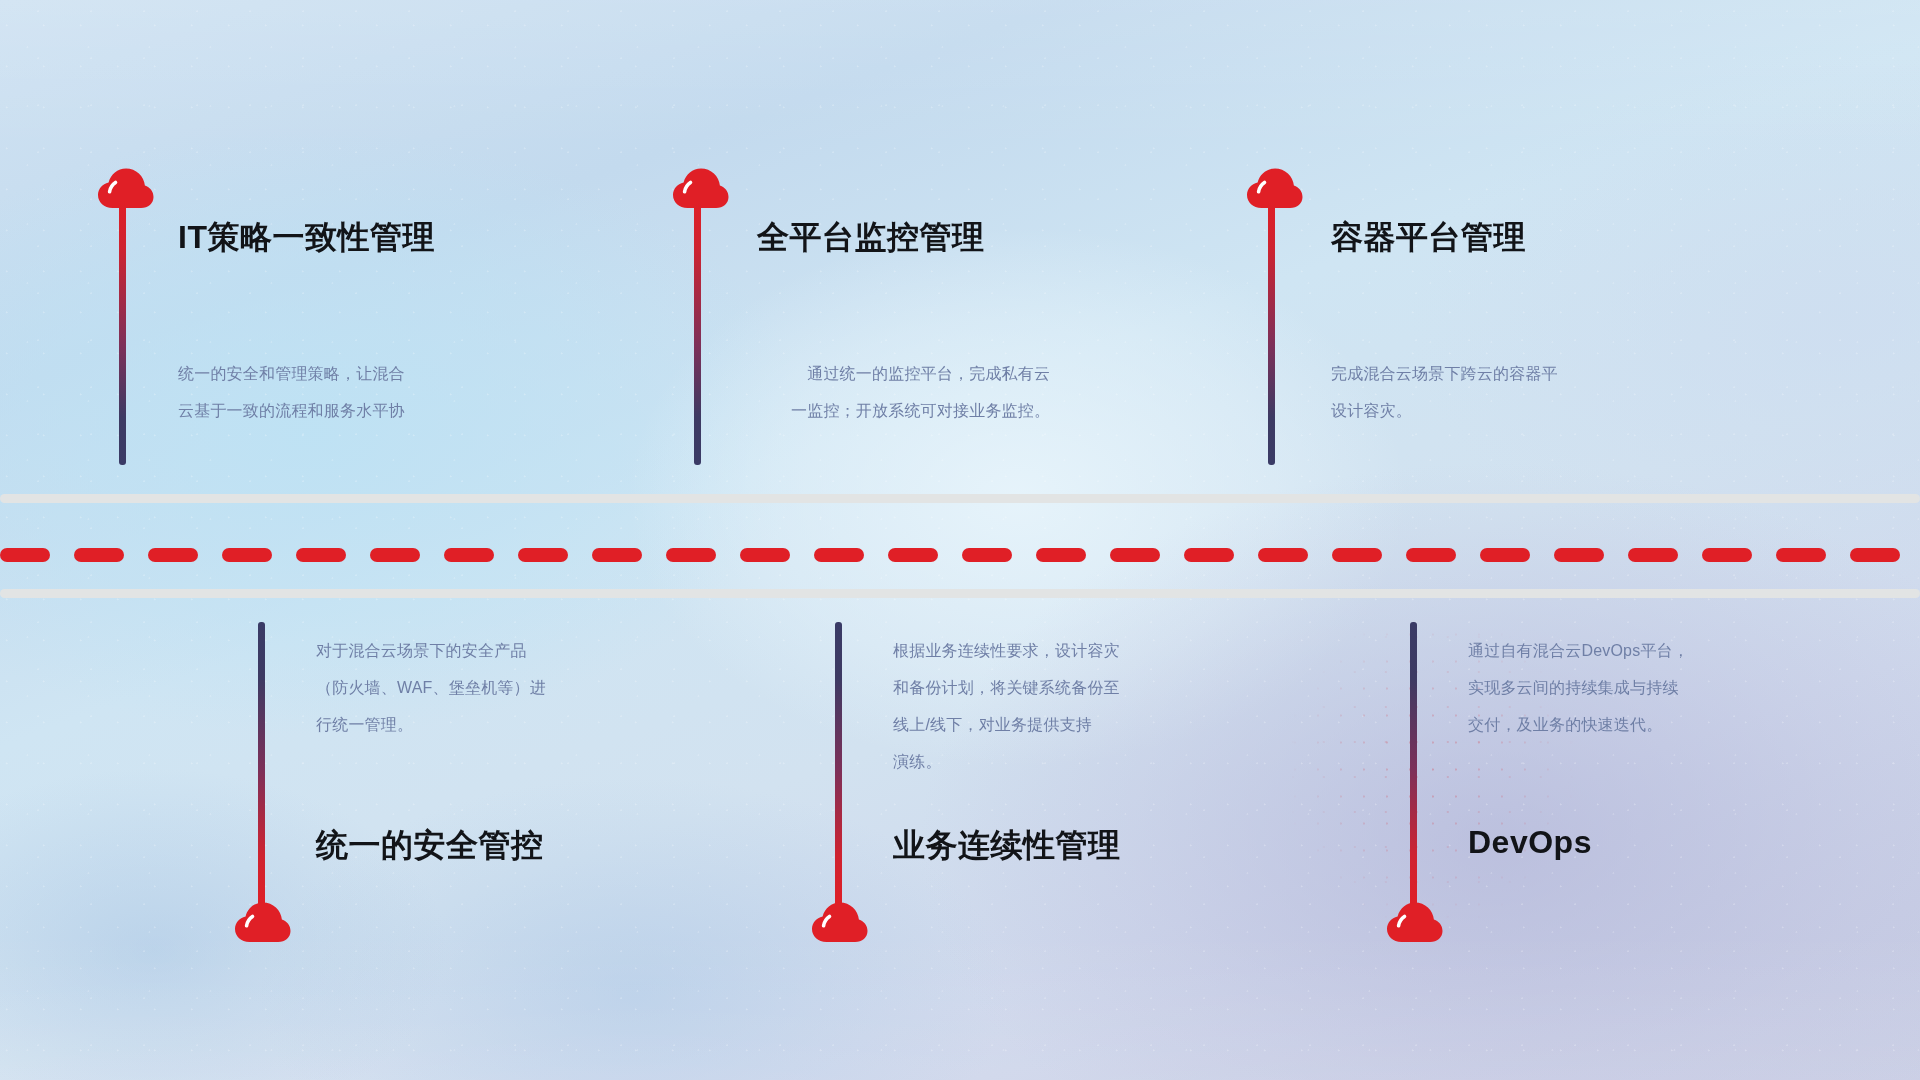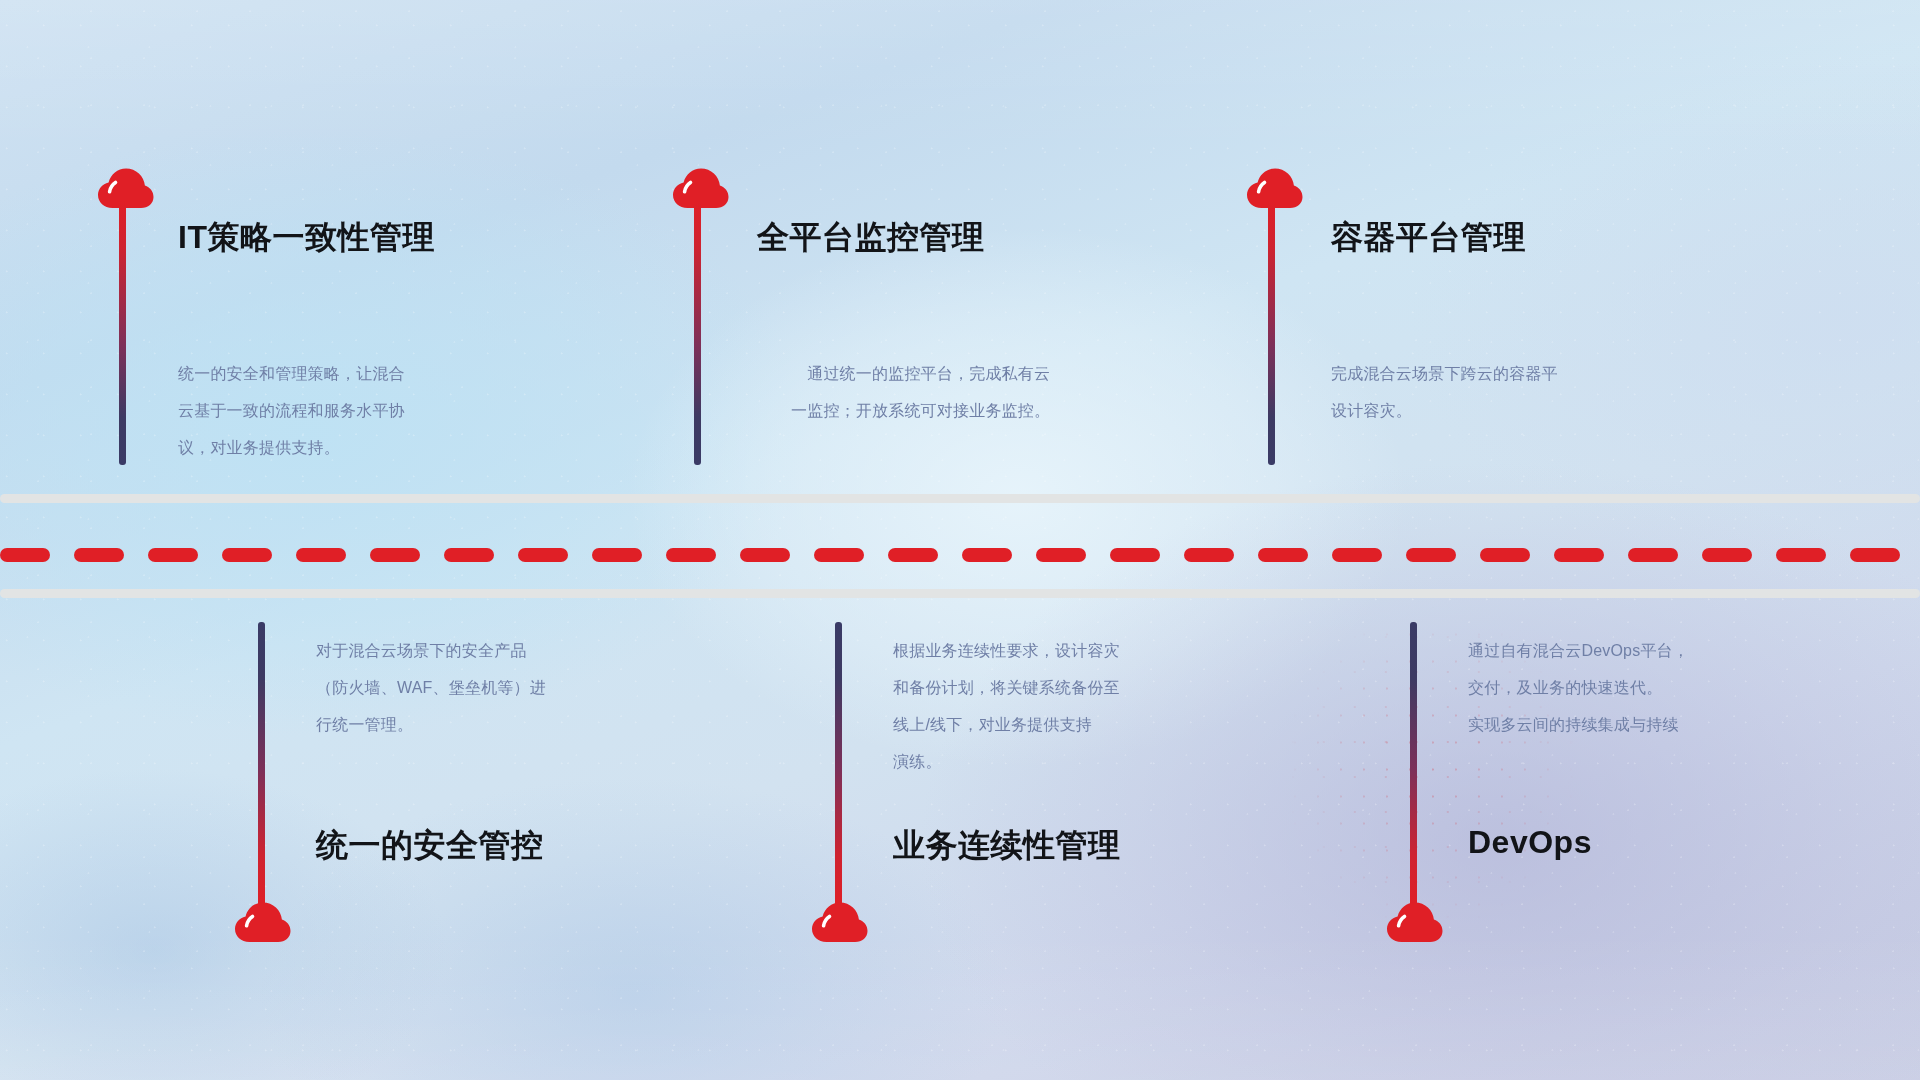--- a/index.html
+++ b/index.html
@@ -209,21 +209,20 @@
       <svg viewBox="0 0 62 48" width="62" height="48">
         <path d="M18.5 46C10 46 4 40.4 4 33.1c0-6.3 4.3-11.3 10.6-12.6C16.6 12.2 23.6 6.4 32 6.4c10 0 18.2 7.6 18.9 17.2C56 25.3 59.5 29.7 59.5 35c0 6.4-5.3 11-12.4 11z" fill="#e01f26"></path>
         <path d="M21.5 20.5c-3.3 2.2-5.3 5.3-5.9 9.2" stroke="#ffffff" stroke-width="3.6" stroke-linecap="round" fill="none"></path>
       </svg>
     </div>
     <div class="stem stem-down" style="left:119px; top:200px; height:265px;"></div>
     <div class="heading" style="left:178px; top:216px;">IT策略一致性管理</div>
     <div class="body-text" style="left:178px; top:355px;">
         <p>统一的安全和管理策略，让混合</p>
         <p>云基于一致的流程和服务水平协</p>
-        <p>议，对业务提供支持。</p>
       </div>
   </div>
 
   <div class="card">
     <div class="cloud-pin" style="left:669px; top:162px;">
       <svg viewBox="0 0 62 48" width="62" height="48">
         <path d="M18.5 46C10 46 4 40.4 4 33.1c0-6.3 4.3-11.3 10.6-12.6C16.6 12.2 23.6 6.4 32 6.4c10 0 18.2 7.6 18.9 17.2C56 25.3 59.5 29.7 59.5 35c0 6.4-5.3 11-12.4 11z" fill="#e01f26"></path>
         <path d="M21.5 20.5c-3.3 2.2-5.3 5.3-5.9 9.2" stroke="#ffffff" stroke-width="3.6" stroke-linecap="round" fill="none"></path>
       </svg>
     </div>
@@ -286,19 +285,19 @@
   <div class="card">
     <div class="stem stem-up" style="left:1410px; top:622px; height:285px;"></div>
     <div class="cloud-pin" style="left:1383px; top:896px;">
       <svg viewBox="0 0 62 48" width="62" height="48">
         <path d="M18.5 46C10 46 4 40.4 4 33.1c0-6.3 4.3-11.3 10.6-12.6C16.6 12.2 23.6 6.4 32 6.4c10 0 18.2 7.6 18.9 17.2C56 25.3 59.5 29.7 59.5 35c0 6.4-5.3 11-12.4 11z" fill="#e01f26"></path>
         <path d="M21.5 20.5c-3.3 2.2-5.3 5.3-5.9 9.2" stroke="#ffffff" stroke-width="3.6" stroke-linecap="round" fill="none"></path>
       </svg>
     </div>
     <div class="body-text" style="left:1468px; top:632px;">
         <p>通过自有混合云DevOps平台，</p>
+        <p>实现多云间的持续集成与持续</p>
         <p>交付，及业务的快速迭代。</p>
-        <p>实现多云间的持续集成与持续</p>
       </div>
     <div class="heading" style="left:1468px; top:824px;text-align:right;">DevOps</div>
   </div>
 
 </div>
 
 </body></html>

